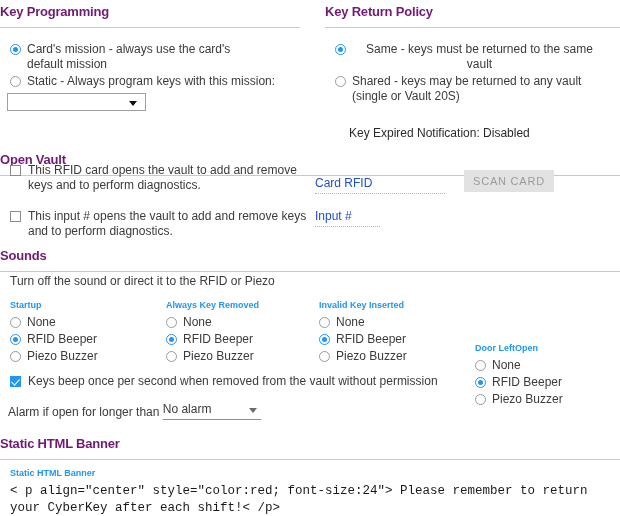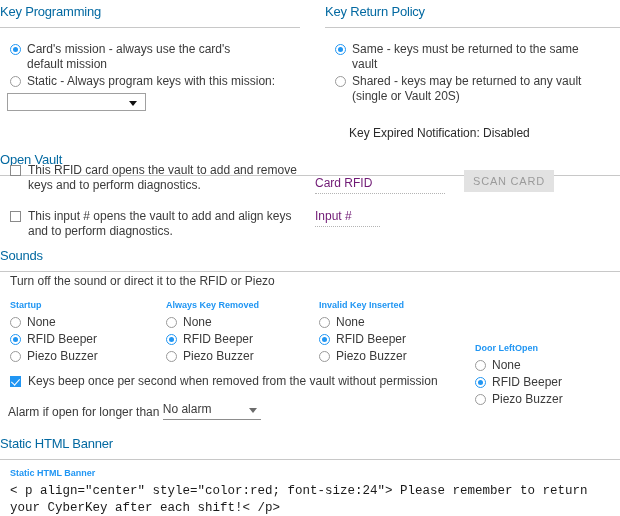--- a/index.html
+++ b/index.html
@@ -13,22 +13,22 @@
     font-family: "Liberation Sans", sans-serif;
     font-size: 12px;
     color: #3b3b3b;
     overflow: hidden;
     position: relative;
   }
   .page { position: relative; width: 620px; height: 516px; }
 
   
   .sec-title {
-    color: #0369a1;
-    font-weight: normal;
+    color: #701a75;
+    font-weight: bold;
     font-size: 13px;
     letter-spacing: -0.2px;
     line-height: 16px;
   }
   .rule {
     border-top: 1px solid #c8c8c8;
     height: 0;
     font-size: 0;
     line-height: 0;
   }
@@ -142,21 +142,21 @@
     border-right: 4px solid transparent;
     border-top: 5px solid #6b6b6b;
   }
 
   
   .field {
     position: relative;
   }
   .field .f-label {
     font-size: 12px;
-    color: #701a75;
+    color: #1d4ed8;
     line-height: 14px;
   }
   .field .f-line {
     border-bottom: 1px dotted #b4b4b4;
     height: 0;
     margin-top: 3px;
   }
 
   
   .scan-btn {
@@ -231,21 +231,21 @@
     </div>
   </div>
 
   <div class="col-right" style="top:4px;">
     <div class="sec-title">Key Return Policy</div>
     <div class="rule" style="margin-top:7px; width:295px;"></div>
 
     <div style="margin-top:14px; padding-left:10px;">
       <div class="opt-row">
         <span class="radio checked"></span>
-        <span class="opt-label" style="width:255px;">Same - keys must be returned to the same vault</span>
+        <span class="opt-label" style="width:255px;text-align:center;">Same - keys must be returned to the same vault</span>
       </div>
       <div class="opt-row" style="margin-top:1px;">
         <span class="radio"></span>
         <span class="opt-label" style="width:265px;">Shared - keys may be returned to any vault (single or Vault 20S)</span>
       </div>
       <div class="note-line" style="margin-top:22px; padding-left:14px;">Key Expired Notification: Disabled</div>
     </div>
   </div>
 
   <div style="position:absolute; top:152px; left:0; width:620px;">
@@ -254,21 +254,21 @@
   </div>
 
   <div class="col-left" style="top:163px;">
     <div style="padding-left:10px;">
       <div class="opt-row">
         <span class="chk"></span>
         <span class="opt-label" style="width:272px;">This RFID card opens the vault to add and remove keys and to perform diagnostics.</span>
       </div>
       <div class="opt-row" style="margin-top:16px;">
         <span class="chk"></span>
-        <span class="opt-label" style="width:280px;">This input # opens the vault to add and align keys and to perform diagnostics.</span>
+        <span class="opt-label" style="width:280px;">This input # opens the vault to add and remove keys and to perform diagnostics.</span>
       </div>
     </div>
   </div>
 
   <div style="position:absolute; top:170px; left:436px;padding-left:28px;">
     <span class="scan-btn">SCAN CARD</span>
   </div>
 
   <div style="position:absolute; top:176px; left:315px; width:130px;" class="field">
     <div class="f-label">Card RFID</div>

